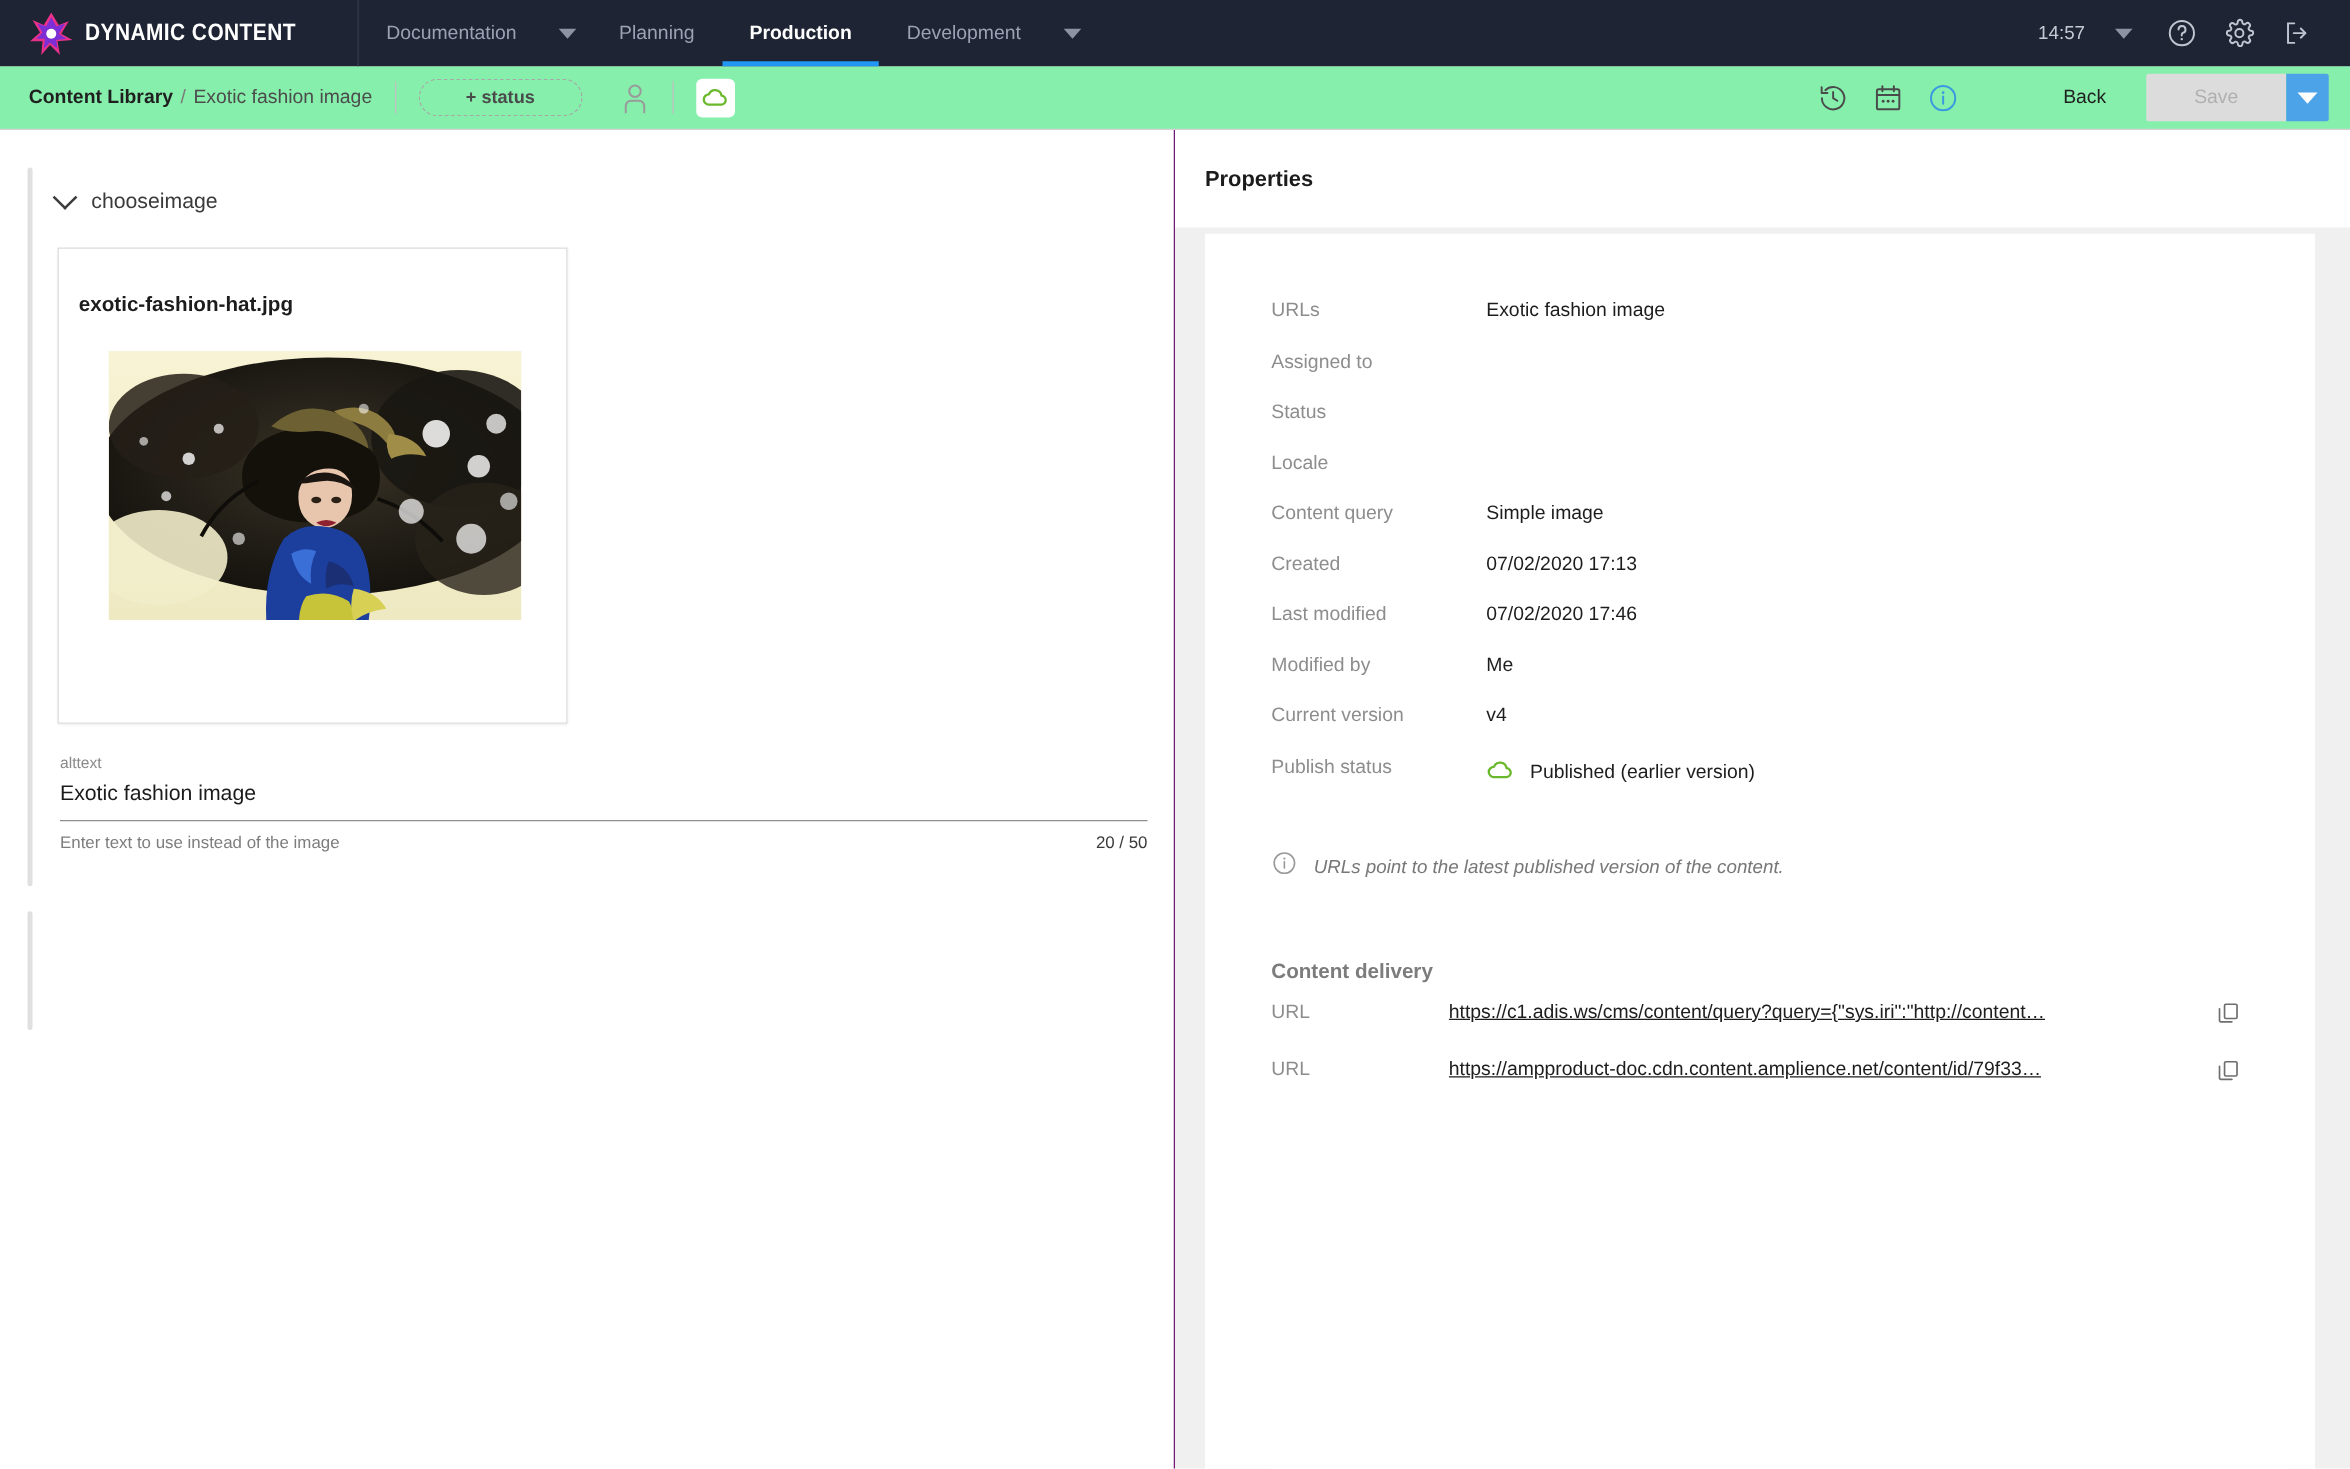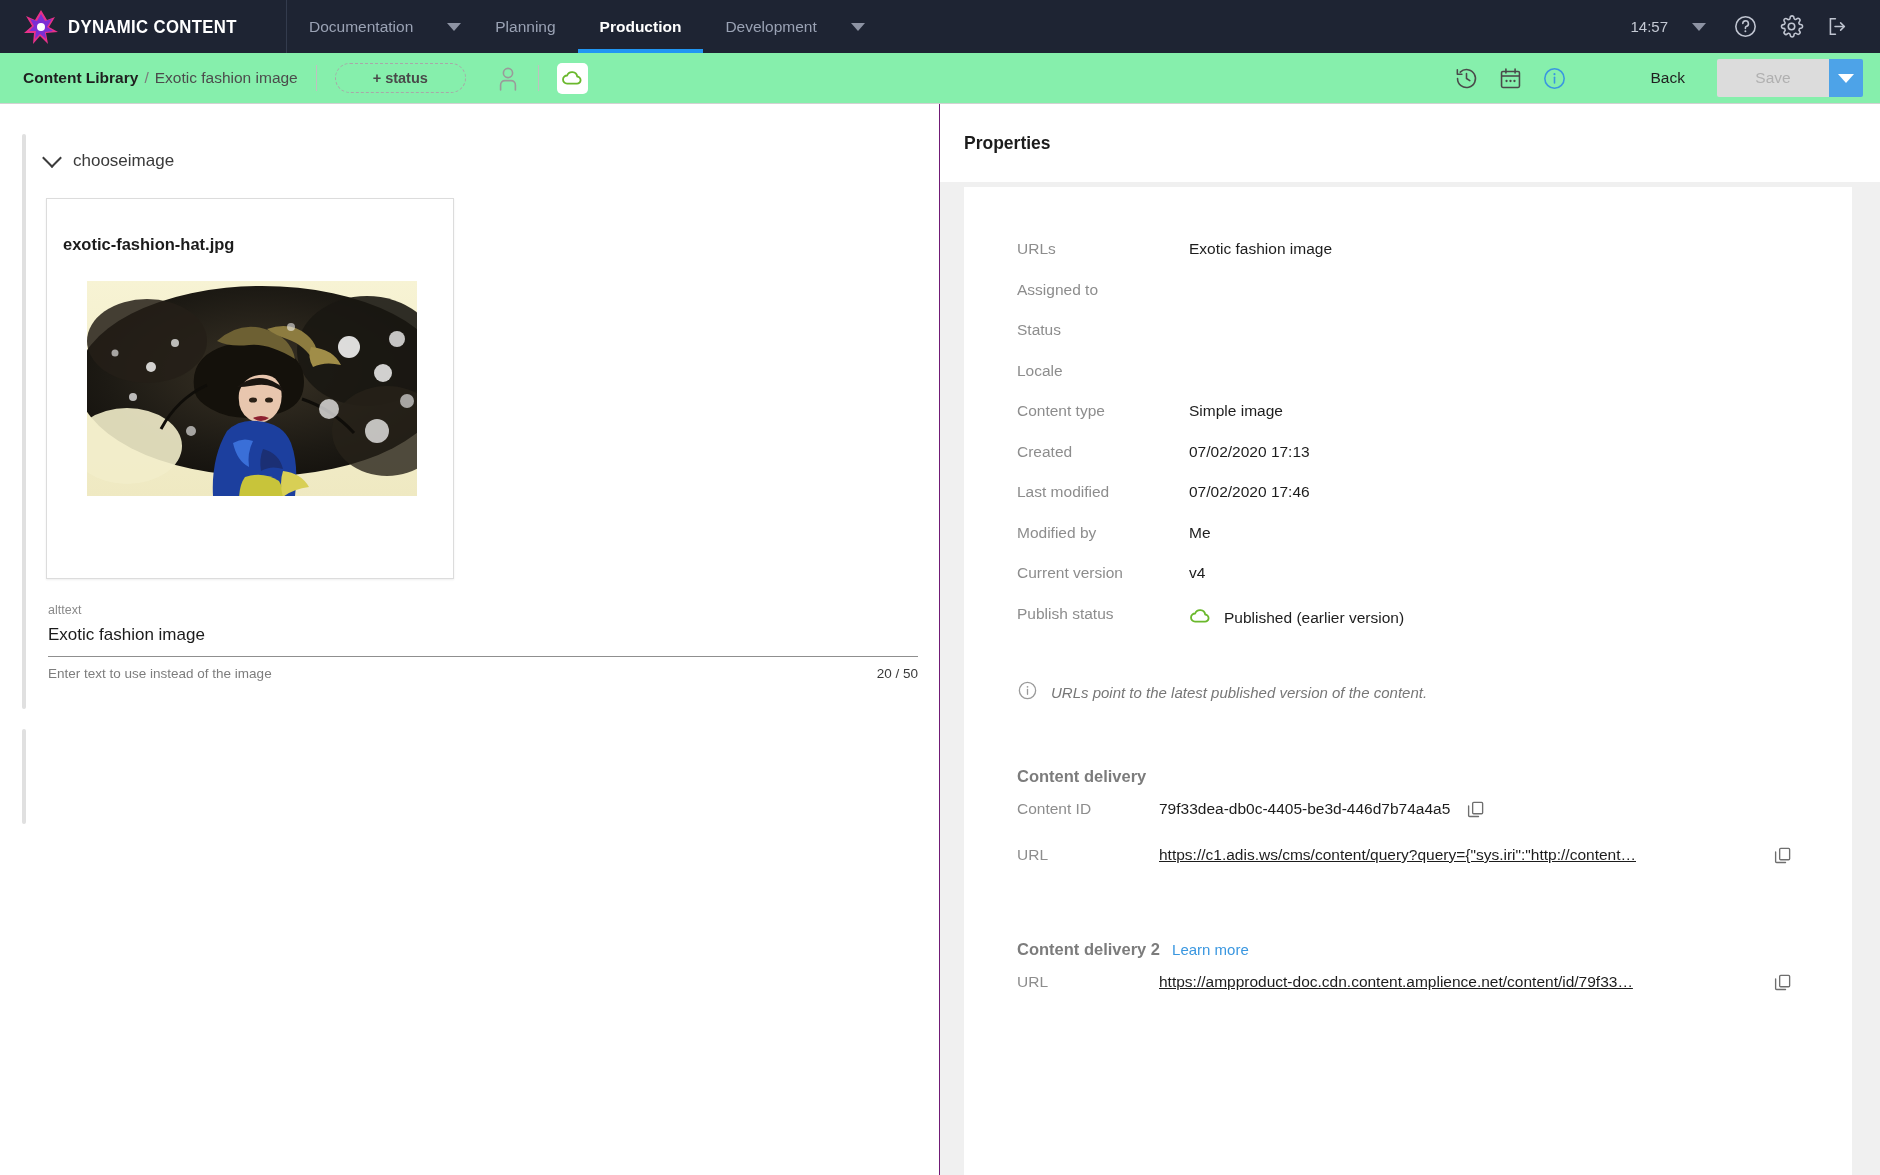--- a/index.html
+++ b/index.html
@@ -407,21 +407,21 @@
         </div>
         <div class="prow">
           <span class="plabel">Status</span>
           <span class="pvalue"></span>
         </div>
         <div class="prow">
           <span class="plabel">Locale</span>
           <span class="pvalue"></span>
         </div>
         <div class="prow">
-          <span class="plabel">Content type</span>
+          <span class="plabel">Content query</span>
           <span class="pvalue">Simple image</span>
         </div>
         <div class="prow">
           <span class="plabel">Created</span>
           <span class="pvalue">07/02/2020 17:13</span>
         </div>
         <div class="prow">
           <span class="plabel">Last modified</span>
           <span class="pvalue">07/02/2020 17:46</span>
         </div>
@@ -453,46 +453,32 @@
               <circle cx="12" cy="7.8" r="1" fill="#9a9a9a" stroke="none"></circle>
             </svg>
           </span>
           <span class="note-text">URLs point to the latest published version of the content.</span>
         </div>
 
         <div class="sec-head">
           <span class="sec-title">Content delivery</span>
         </div>
 
-        <div class="drow">
-          <span class="dlabel">Content ID</span>
-          <span class="dvalue">79f33dea-db0c-4405-be3d-446d7b74a4a5</span>
-          <span class="copy-ico">
-            <svg width="19" height="19" viewBox="0 0 24 24" fill="none" stroke="#6e6e6e" stroke-width="1.7">
-              <rect x="8.4" y="3" width="12.6" height="14.4" rx="1.3"></rect>
-              <path d="M15.8 20.8H4.6a1.3 1.3 0 0 1-1.3-1.3V7.6" stroke-linecap="round"></path>
-            </svg>
-          </span>
-        </div>
 
         <div class="drow">
           <span class="dlabel">URL</span>
           <span class="dlink">https://c1.adis.ws/cms/content/query?query={"sys.iri":"http://content…</span>
           <span class="copy-ico far">
             <svg width="19" height="19" viewBox="0 0 24 24" fill="none" stroke="#6e6e6e" stroke-width="1.7">
               <rect x="8.4" y="3" width="12.6" height="14.4" rx="1.3"></rect>
               <path d="M15.8 20.8H4.6a1.3 1.3 0 0 1-1.3-1.3V7.6" stroke-linecap="round"></path>
             </svg>
           </span>
         </div>
 
-        <div class="sec-head">
-          <span class="sec-title">Content delivery 2</span>
-          <span class="sec-link">Learn more</span>
-        </div>
 
         <div class="drow">
           <span class="dlabel">URL</span>
           <span class="dlink">https://ampproduct-doc.cdn.content.amplience.net/content/id/79f33…</span>
           <span class="copy-ico far">
             <svg width="19" height="19" viewBox="0 0 24 24" fill="none" stroke="#6e6e6e" stroke-width="1.7">
               <rect x="8.4" y="3" width="12.6" height="14.4" rx="1.3"></rect>
               <path d="M15.8 20.8H4.6a1.3 1.3 0 0 1-1.3-1.3V7.6" stroke-linecap="round"></path>
             </svg>
           </span>

